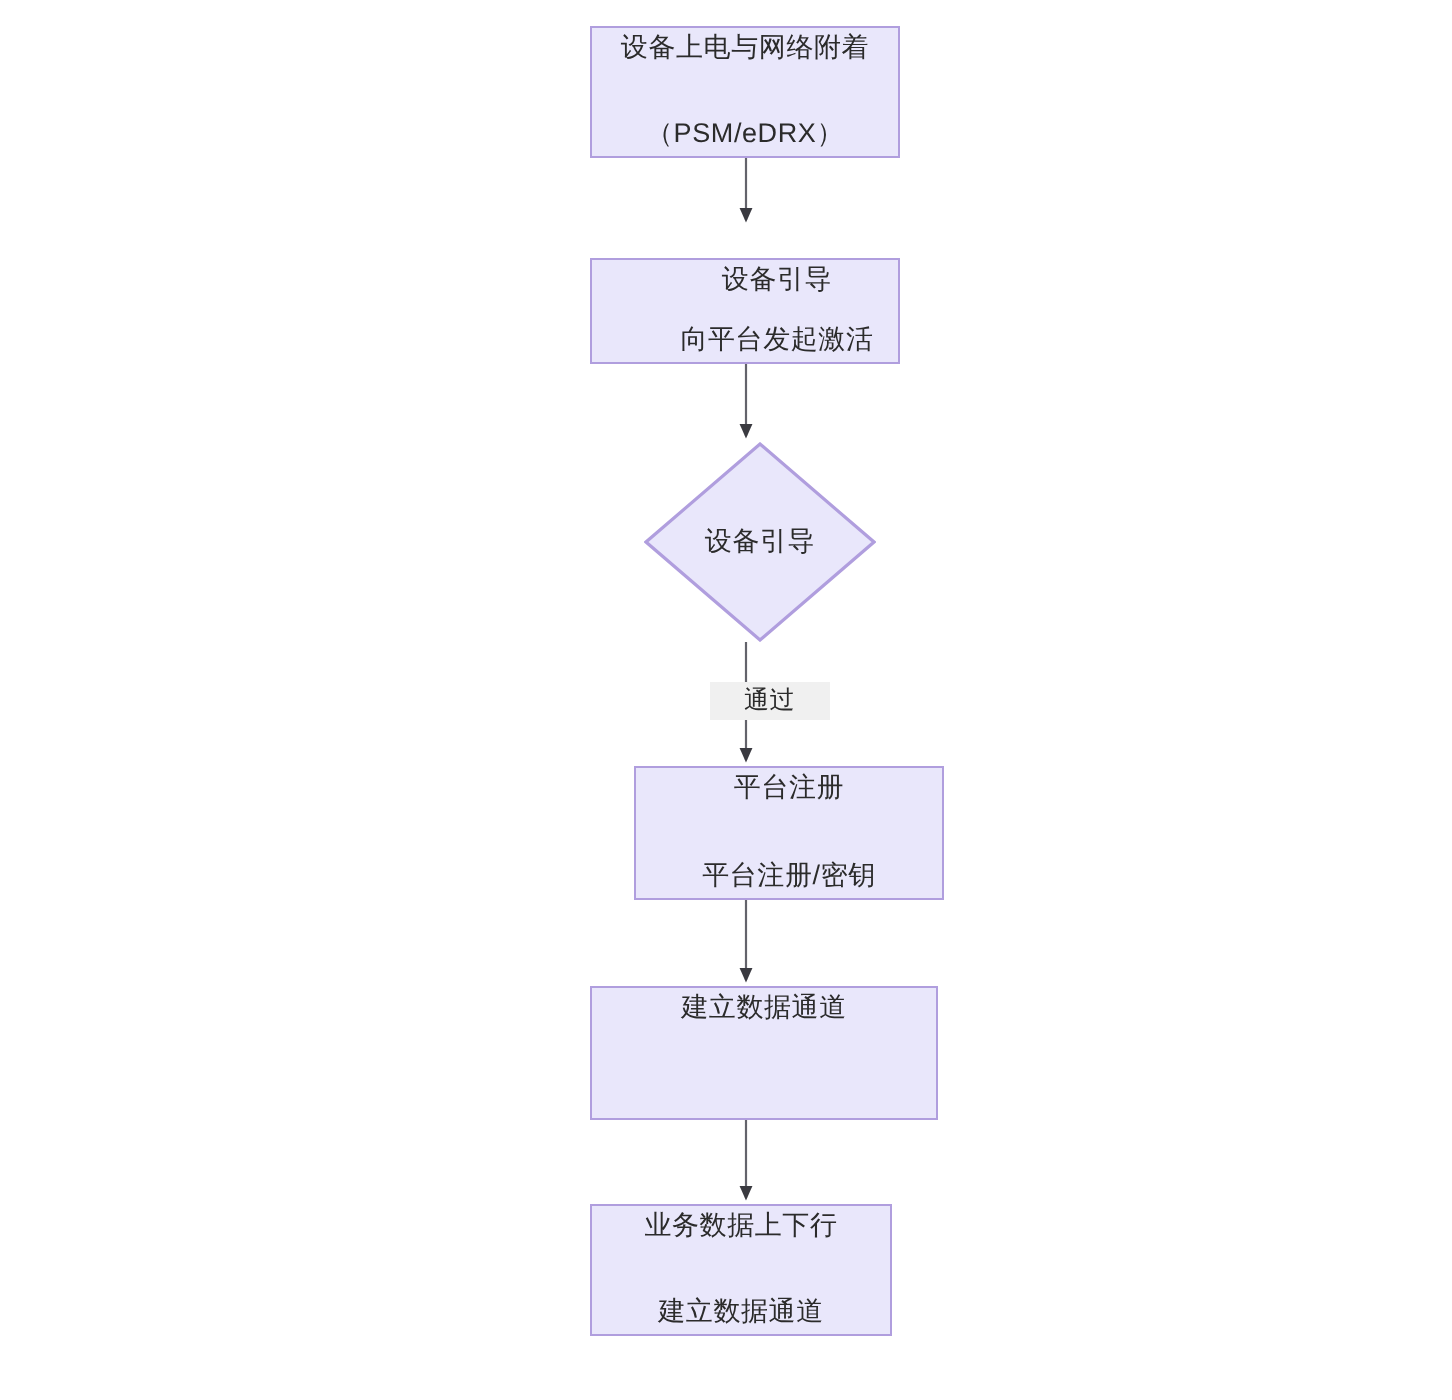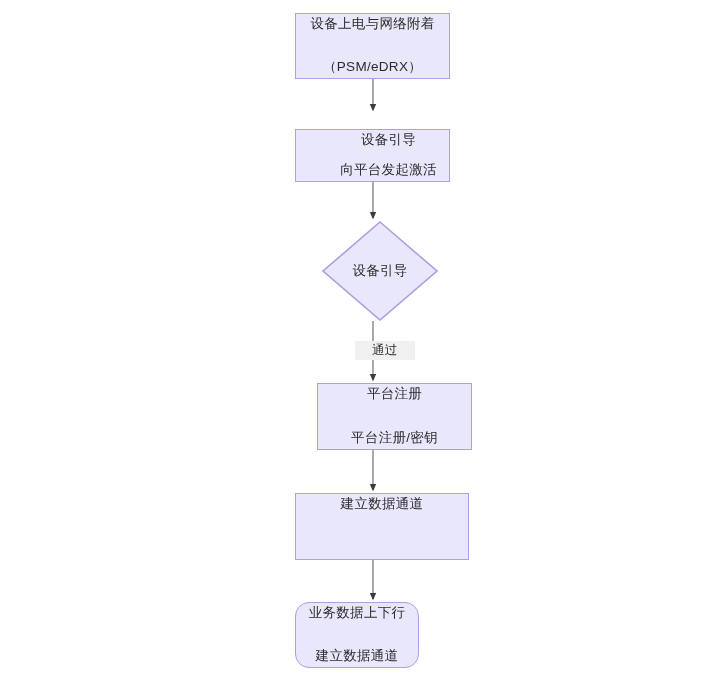--- a/index.html
+++ b/index.html
@@ -123,18 +123,18 @@
 
   <div class="node" style="left:295px; top:383px; width:155px; height:67px;margin-left:22px;">
     <span class="line">平台注册</span>
     <span class="line">平台注册/密钥</span>
   </div>
 
   <div class="node" style="left:295px; top:493px; width:174px; height:67px;">
     <span class="line">建立数据通道</span>
   </div>
 
-  <div class="node" style="left:295px; top:602px; width:124px; height:66px;border-radius:14px;">
+  <div class="node" style="left:295px; top:602px; width:151px; height:66px;">
     <span class="line">业务数据上下行</span>
     <span class="line">建立数据通道</span>
   </div>
 
 </div>
 
 </body></html>

